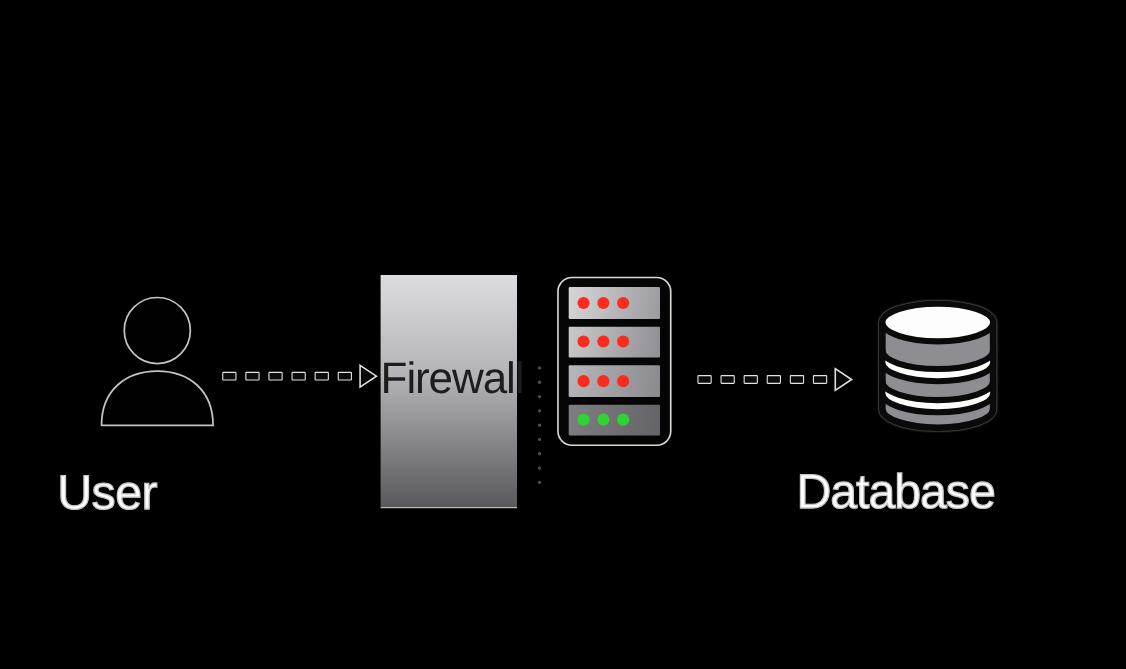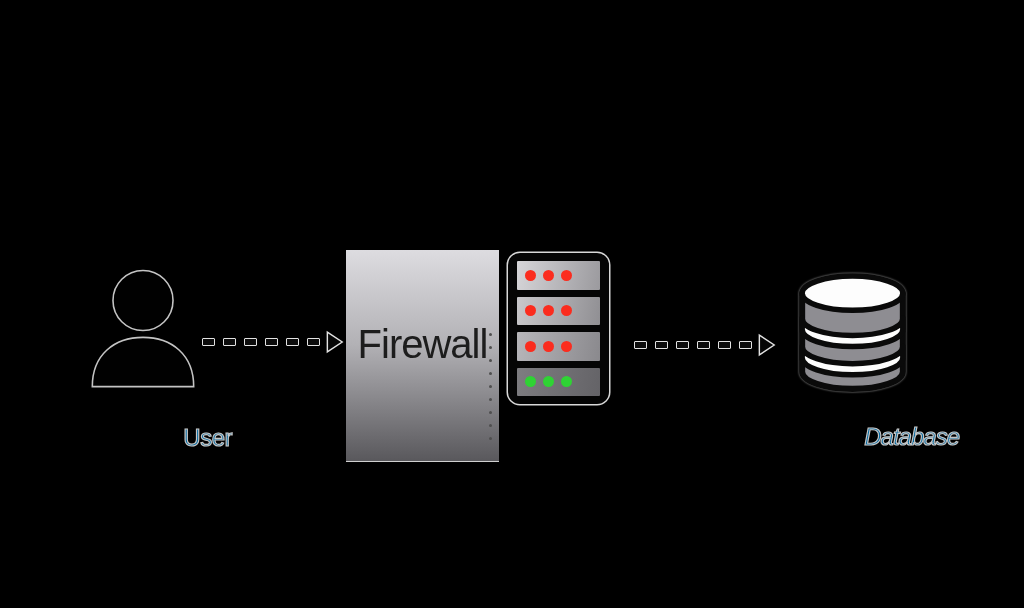--- a/index.html
+++ b/index.html
@@ -2,48 +2,48 @@
 <html><head>
 <meta charset="utf-8">
 <style>
   html,body{margin:0;padding:0;background:#000;}
   .canvas{
     position:relative;width:1024px;height:608px;background:#000;overflow:hidden;
     font-family:"Liberation Sans",sans-serif;
   }
   
   .node-label{
-    position:absolute;text-align:right;font-size:24px;font-weight:400;
-    color:#0369a1;-webkit-text-stroke:1.15px #c6c6c6;letter-spacing:-0.5px;
+    position:absolute;text-align:left;font-size:44px;font-weight:400;
+    color:#ffffff;-webkit-text-stroke:1.15px #c6c6c6;letter-spacing:-0.5px;
     text-shadow:0 0 1px rgba(200,200,200,.35);
     white-space:nowrap;
   }
   .label-user{left:52px;top:424px;width:180px;}
   .label-mcp{left:481px;top:422px;width:160px;}
-  .label-database{left:749px;top:423px;width:210px;letter-spacing:-1px;font-style:italic;}
+  .label-database{left:724px;top:423px;width:210px;letter-spacing:-1px;}
   
   .user-svg{position:absolute;left:86px;top:268px;width:114px;height:126px;}
   .user-svg .shape{fill:#010101;stroke:#c4c4c4;stroke-width:1.6;}
   
   .arrow{position:absolute;display:flex;align-items:center;height:26px;}
   .arrow-1{left:202px;top:329px;}
   .arrow-2{left:634px;top:332px;}
   .dashes{display:flex;align-items:center;gap:8px;margin-right:6px;}
   .dashes span{
     display:block;width:13px;height:8px;box-sizing:border-box;
     background:#0c0c0c;border:1.3px solid #e2e2e2;border-radius:1px;
   }
   .arrow-head{width:18px;height:24px;display:block;}
   .arrow-head polygon{fill:#060606;stroke:#e2e2e2;stroke-width:1.6;}
   
   .firewall-box{
-    position:absolute;left:346px;top:250px;width:153px;height:211px;
+    position:absolute;left:346px;top:250px;width:124px;height:211px;
     background:linear-gradient(180deg,#dddce0 0%,#b2b1b5 45%,#59585c 100%);
     border-bottom:1px solid #cfcfcf;
-    display:flex;justify-content:center;
+    display:flex;
   }
   .firewall-label{
     margin-top:72px;font-size:40px;font-weight:400;color:#1d1d1d;
     letter-spacing:-1px;white-space:nowrap;
   }
   
   .vdots{position:absolute;left:489px;top:333px;display:flex;flex-direction:column;gap:10px;align-items:center;}
   .vdots span{display:block;width:3px;height:3px;border-radius:50%;background:#4f4f4f;}
   
   .server{

